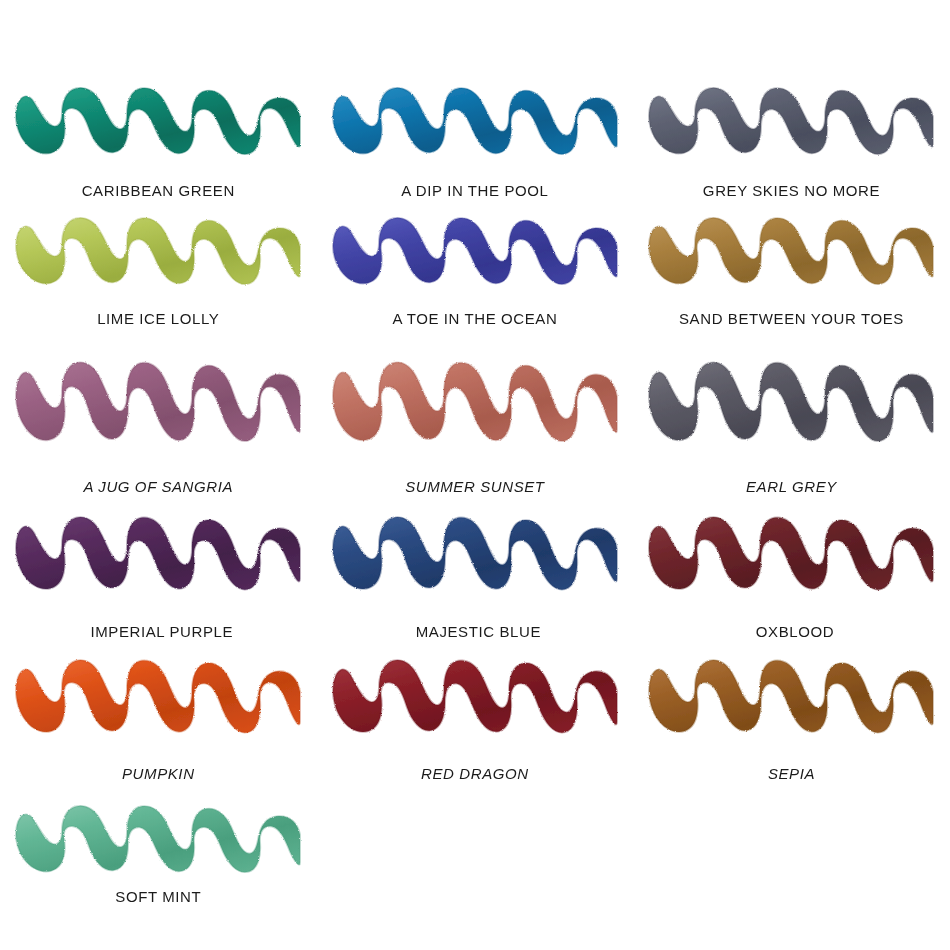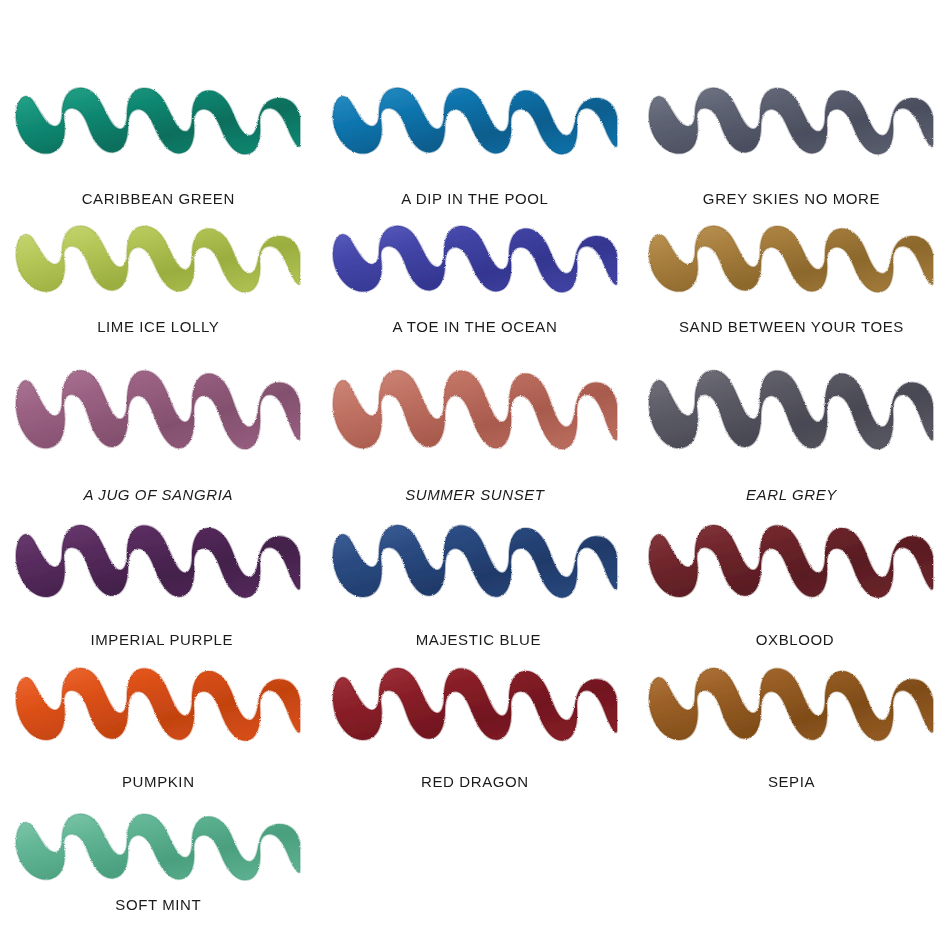--- a/index.html
+++ b/index.html
@@ -65,38 +65,38 @@
     color: #1b1b1b;
     text-transform: uppercase;
     white-space: nowrap;
     text-align: center;
     line-height: 1;
     font-weight: 400;
   }
 
   
   .r0 .swab { height: 86px; }
-  .r0 .swatch-label { margin-top: 20px; text-align: center; }
+  .r0 .swatch-label { margin-top: 12px; text-align: center; }
   .r0 { margin-bottom: 17px; }
 
   .r1 .swab { height: 86px; }
   .r1 .swatch-label { margin-top: 10px; }
   .r1 { margin-bottom: 33px; }
 
   .r2 .swab { height: 102px; }
   .r2 .swatch-label { margin-top: 18px; font-style: italic; }
   .r2 { margin-bottom: 20px; }
 
   .r3 .swab { height: 94px; }
   .r3 .swatch-label { margin-top: 16px; margin-left: 7px; }
   .r3 { margin-bottom: 18px; }
 
   .r4 .swab { height: 94px; }
   .r4 .swatch-label { margin-top: 15px; }
-  .r4 { margin-bottom: 22px; }
+  .r4 { margin-bottom: 22px; font-style: italic; }
 
   .r5 .swab { height: 86px; }
   .r5 .swatch-label { }
 </style>
 </head>
 <body>
 
 <div id="sheet">
   <div class="grid">
       <div class="swatch-row r0">

